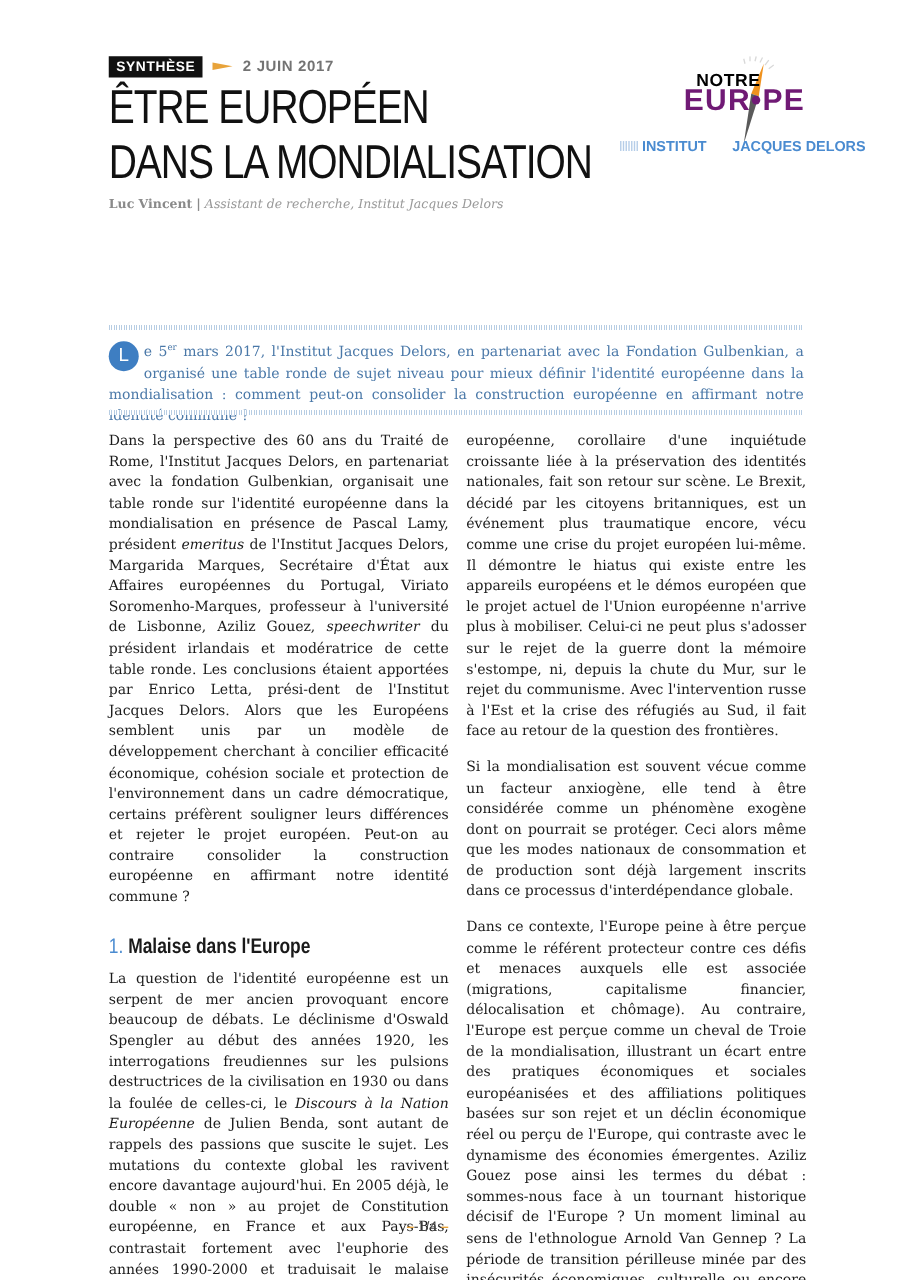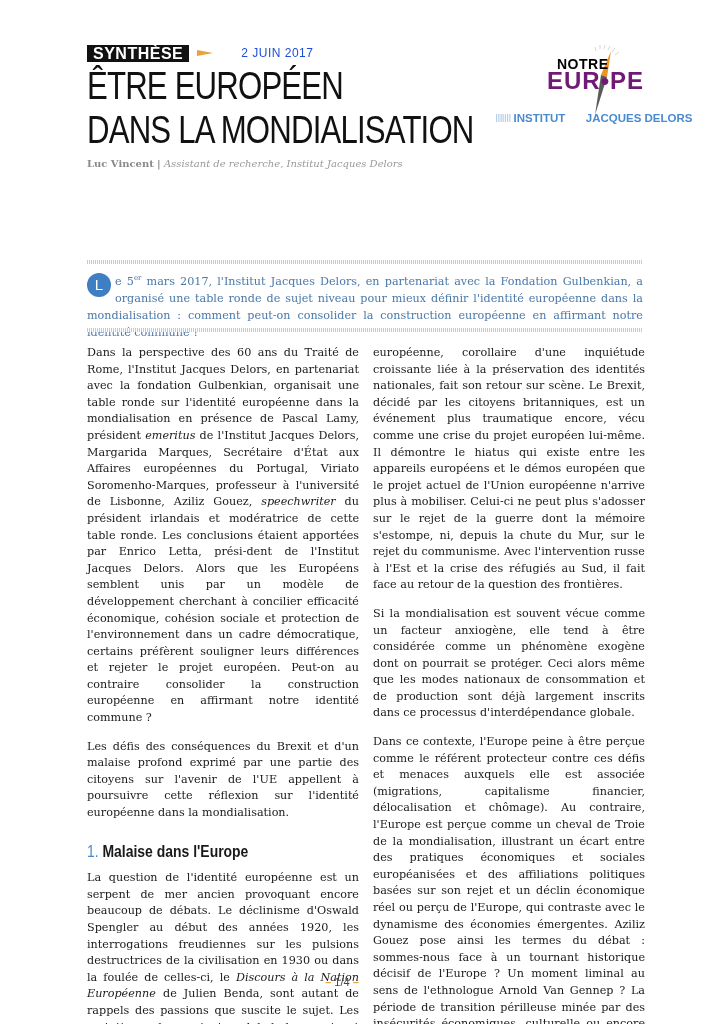--- a/index.html
+++ b/index.html
@@ -1,21 +1,21 @@
 <!DOCTYPE html>
 <html><head>
 <meta charset="utf-8">
 <style>
   html, body { margin:0; padding:0; background:#ffffff; }
   body { width:724px; height:1024px; position:relative; overflow:hidden; font-family:"DejaVu Serif", serif; color:#1a1a1a; }
   .header { position:absolute; left:87px; top:44px; width:560px; }
   .tagline { display:flex; align-items:center; gap:8px; height:18px; }
-  .tag { background:#111; color:#fff; font-family:"Liberation Sans", sans-serif; font-weight:bold; font-size:16px; letter-spacing:0.5px; padding:2px 6px 1px 6px; line-height:14px; }
+  .tag { background:#111; color:#fff; font-family:"Liberation Sans", sans-serif; font-weight:bold; font-size:11px; letter-spacing:0.5px; padding:2px 6px 1px 6px; line-height:14px; }
   .arrow { width:0; height:0; border-top:3px solid transparent; border-bottom:3px solid transparent; border-left:16px solid #e8a33a; }
-  .date { font-family:"Liberation Sans", sans-serif; font-weight:normal; font-size:12px; color:#1d4ed8; letter-spacing:0.5px;margin-left:20px; }
+  .date { font-family:"Liberation Sans", sans-serif; font-weight:bold; font-size:12px; color:#737373; letter-spacing:0.5px; }
   .title { margin-top:2px; font-family:"Liberation Sans", sans-serif; font-size:38px; line-height:44px; font-weight:normal; letter-spacing:-1px; transform:scaleX(0.82); transform-origin:left top; color:#111; white-space:nowrap; }
   .author { position:absolute; left:87px; top:158px; font-size:10px; color:#888; }
   .author b { font-weight:bold; color:#8a8a8a; }
   .author i { font-style:italic; color:#999; }
   .logo { position:absolute; left:495px; top:45px; width:200px; height:70px; }
   .logo .notre { position:absolute; left:62px; top:11px; font-family:"Liberation Sans", sans-serif; font-weight:bold; font-size:14px; color:#000000; letter-spacing:0.5px;text-align:center; }
   .logo .europe { position:absolute; left:52px; top:22px; font-family:"Liberation Sans", sans-serif; font-weight:bold; font-size:24px; color:#701a75; letter-spacing:1px; }
   .logo .inst { position:absolute; left:0; top:67px; font-family:"Liberation Sans", sans-serif; font-weight:bold; font-size:11.5px; color:#4a8bd0; white-space:nowrap; }
   .logo .bars { color:#b5cde8; letter-spacing:-1px; font-weight:normal; }
   .logo svg { position:absolute; left:90px; top:0; }
@@ -78,21 +78,20 @@
 
 <div class="intro-rule" style="top:260px"></div>
 <div class="intro">
   <span class="dropcap">L</span>
   <span>e 5</span><sup>er</sup><span> mars 2017, l'Institut Jacques Delors, en partenariat avec la Fondation Gulbenkian, a organisé une table ronde de sujet niveau pour mieux définir l'identité européenne dans la mondialisation : comment peut-on consolider la construction européenne en affirmant notre identité commune ?</span>
 </div>
 <div class="intro-rule" style="top:328px"></div>
 
 <div class="col col-left">
   <p><span>Dans la perspective des 60 ans du Traité de Rome, l'Institut Jacques Delors, en partenariat avec la fondation Gulbenkian, organisait une table ronde sur l'identité européenne dans la mondialisation en présence de Pascal Lamy, président </span><em>emeritus</em><span> de l'Institut Jacques Delors, Margarida Marques, Secrétaire d'État aux Affaires européennes du Portugal, Viriato Soromenho-Marques, professeur à l'université de Lisbonne, Aziliz Gouez, </span><em>speechwriter</em><span> du président irlandais et modératrice de cette table ronde. Les conclusions étaient apportées par Enrico Letta, prési-dent de l'Institut Jacques Delors. Alors que les Européens semblent unis par un modèle de développement cherchant à concilier efficacité économique, cohésion sociale et protection de l'environnement dans un cadre démocratique, certains préfèrent souligner leurs différences et rejeter le projet européen. Peut-on au contraire consolider la construction européenne en affirmant notre identité commune ?</span></p>
-  <p>Les défis des conséquences du Brexit et d'un malaise profond exprimé par une partie des citoyens sur l'avenir de l'UE appellent à poursuivre cette réflexion sur l'identité européenne dans la mondialisation.</p>
   <div class="h2"><span class="num">1.</span><span> Malaise dans l'Europe</span></div>
   <p><span>La question de l'identité européenne est un serpent de mer ancien provoquant encore beaucoup de débats. Le déclinisme d'Oswald Spengler au début des années 1920, les interrogations freudiennes sur les pulsions destructrices de la civilisation en 1930 ou dans la foulée de celles-ci, le </span><em>Discours à la Nation Européenne</em><span> de Julien Benda, sont autant de rappels des passions que suscite le sujet. Les mutations du contexte global les ravivent encore davantage aujourd'hui. En 2005 déjà, le double « non » au projet de Constitution européenne, en France et aux Pays-Bas, contrastait fortement avec l'euphorie des années 1990-2000 et traduisait le malaise ressenti vis-à-vis de la globalisation. La crise d'identité</span></p>
 </div>
 
 <div class="col col-right">
   <p>européenne, corollaire d'une inquiétude croissante liée à la préservation des identités nationales, fait son retour sur scène. Le Brexit, décidé par les citoyens britanniques, est un événement plus traumatique encore, vécu comme une crise du projet européen lui-même. Il démontre le hiatus qui existe entre les appareils européens et le démos européen que le projet actuel de l'Union européenne n'arrive plus à mobiliser. Celui-ci ne peut plus s'adosser sur le rejet de la guerre dont la mémoire s'estompe, ni, depuis la chute du Mur, sur le rejet du communisme. Avec l'intervention russe à l'Est et la crise des réfugiés au Sud, il fait face au retour de la question des frontières.</p>
   <p>Si la mondialisation est souvent vécue comme un facteur anxiogène, elle tend à être considérée comme un phénomène exogène dont on pourrait se protéger. Ceci alors même que les modes nationaux de consommation et de production sont déjà largement inscrits dans ce processus d'interdépendance globale.</p>
   <p>Dans ce contexte, l'Europe peine à être perçue comme le référent protecteur contre ces défis et menaces auxquels elle est associée (migrations, capitalisme financier, délocalisation et chômage). Au contraire, l'Europe est perçue comme un cheval de Troie de la mondialisation, illustrant un écart entre des pratiques économiques et sociales européanisées et des affiliations politiques basées sur son rejet et un déclin économique réel ou perçu de l'Europe, qui contraste avec le dynamisme des économies émergentes. Aziliz Gouez pose ainsi les termes du débat : sommes-nous face à un tournant historique décisif de l'Europe ? Un moment liminal au sens de l'ethnologue Arnold Van Gennep ? La période de transition périlleuse minée par des insécurités économiques, culturelle ou encore liée au risque terroriste, n'est-elle pas assimilable à un rite de passage ? Celle-ci se révélera-t-elle intégratrice ou, au contraire, se manifestera-t-elle par l'exclusion et le sacrifice d'une victime expiatoire ?</p>
 </div>
 

